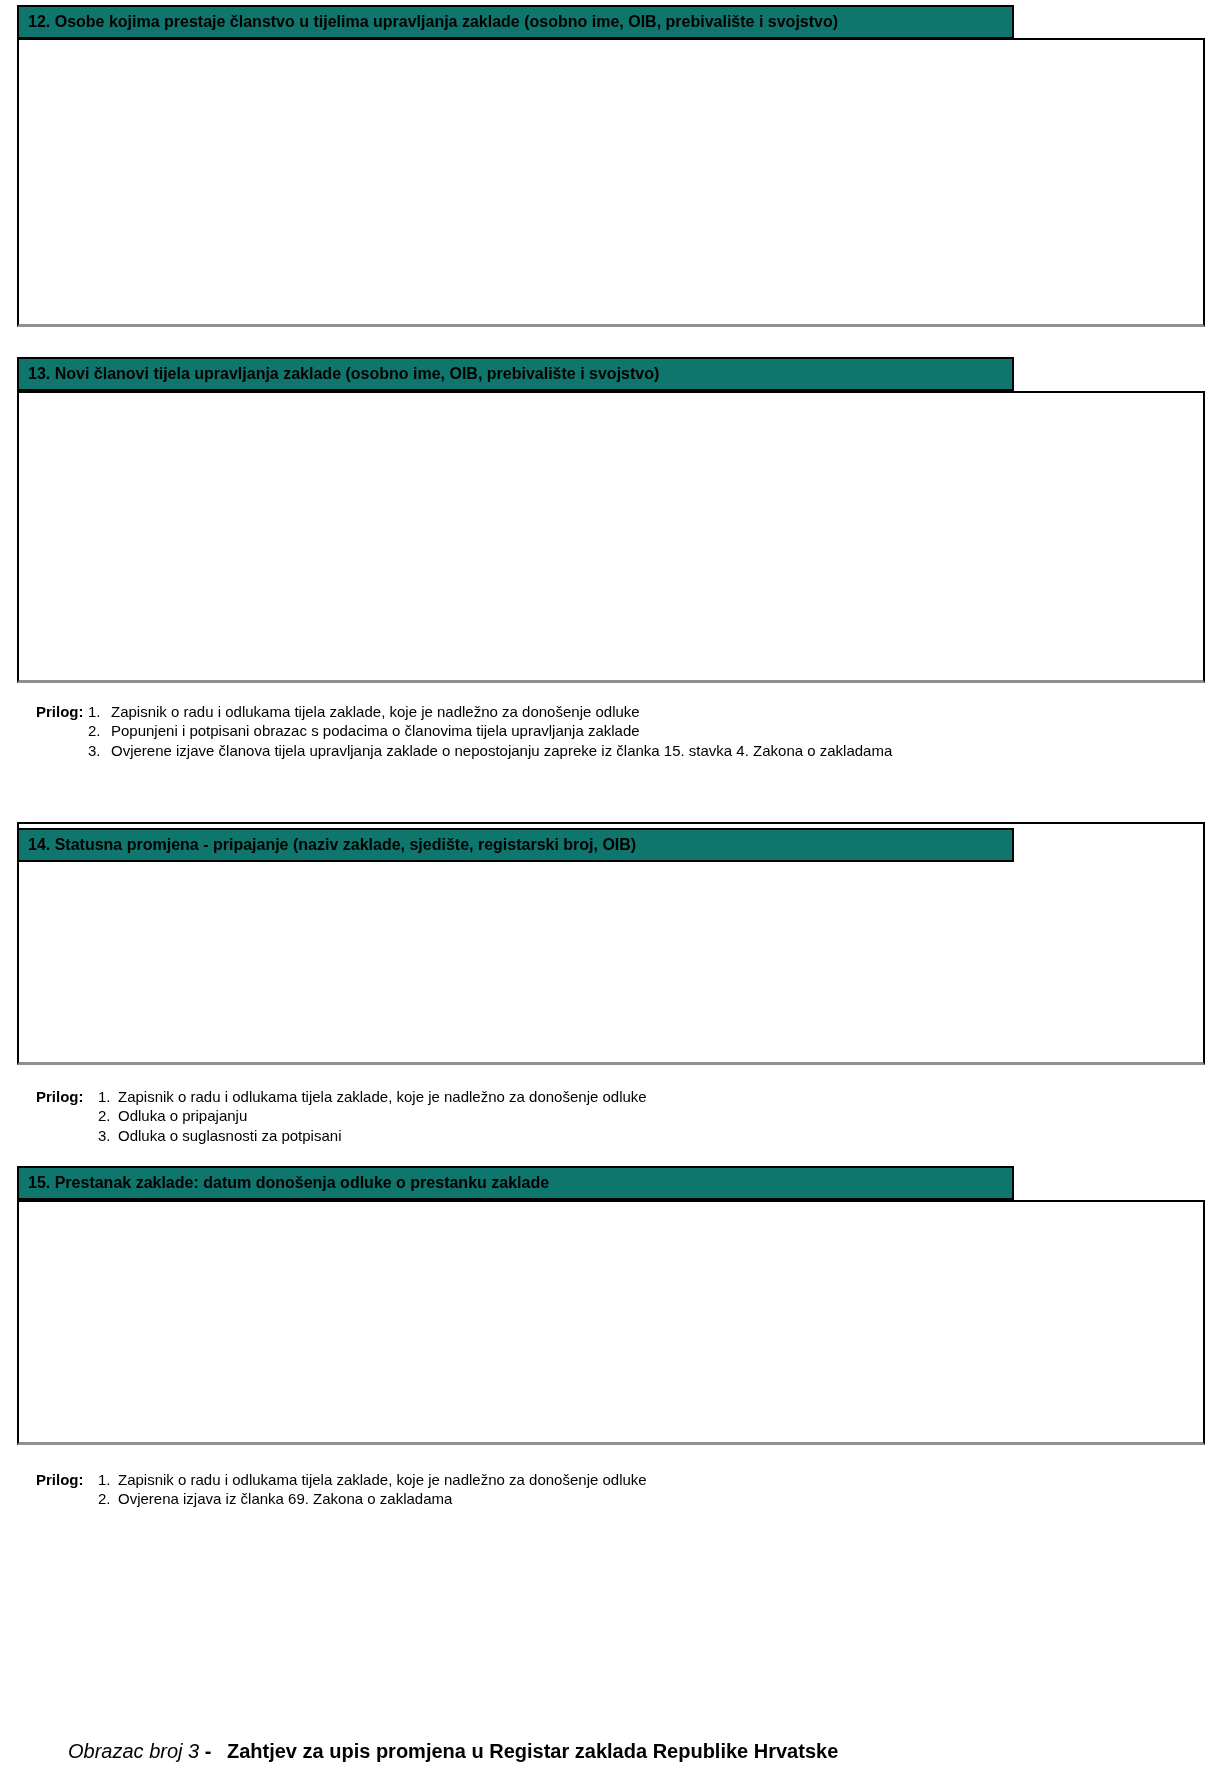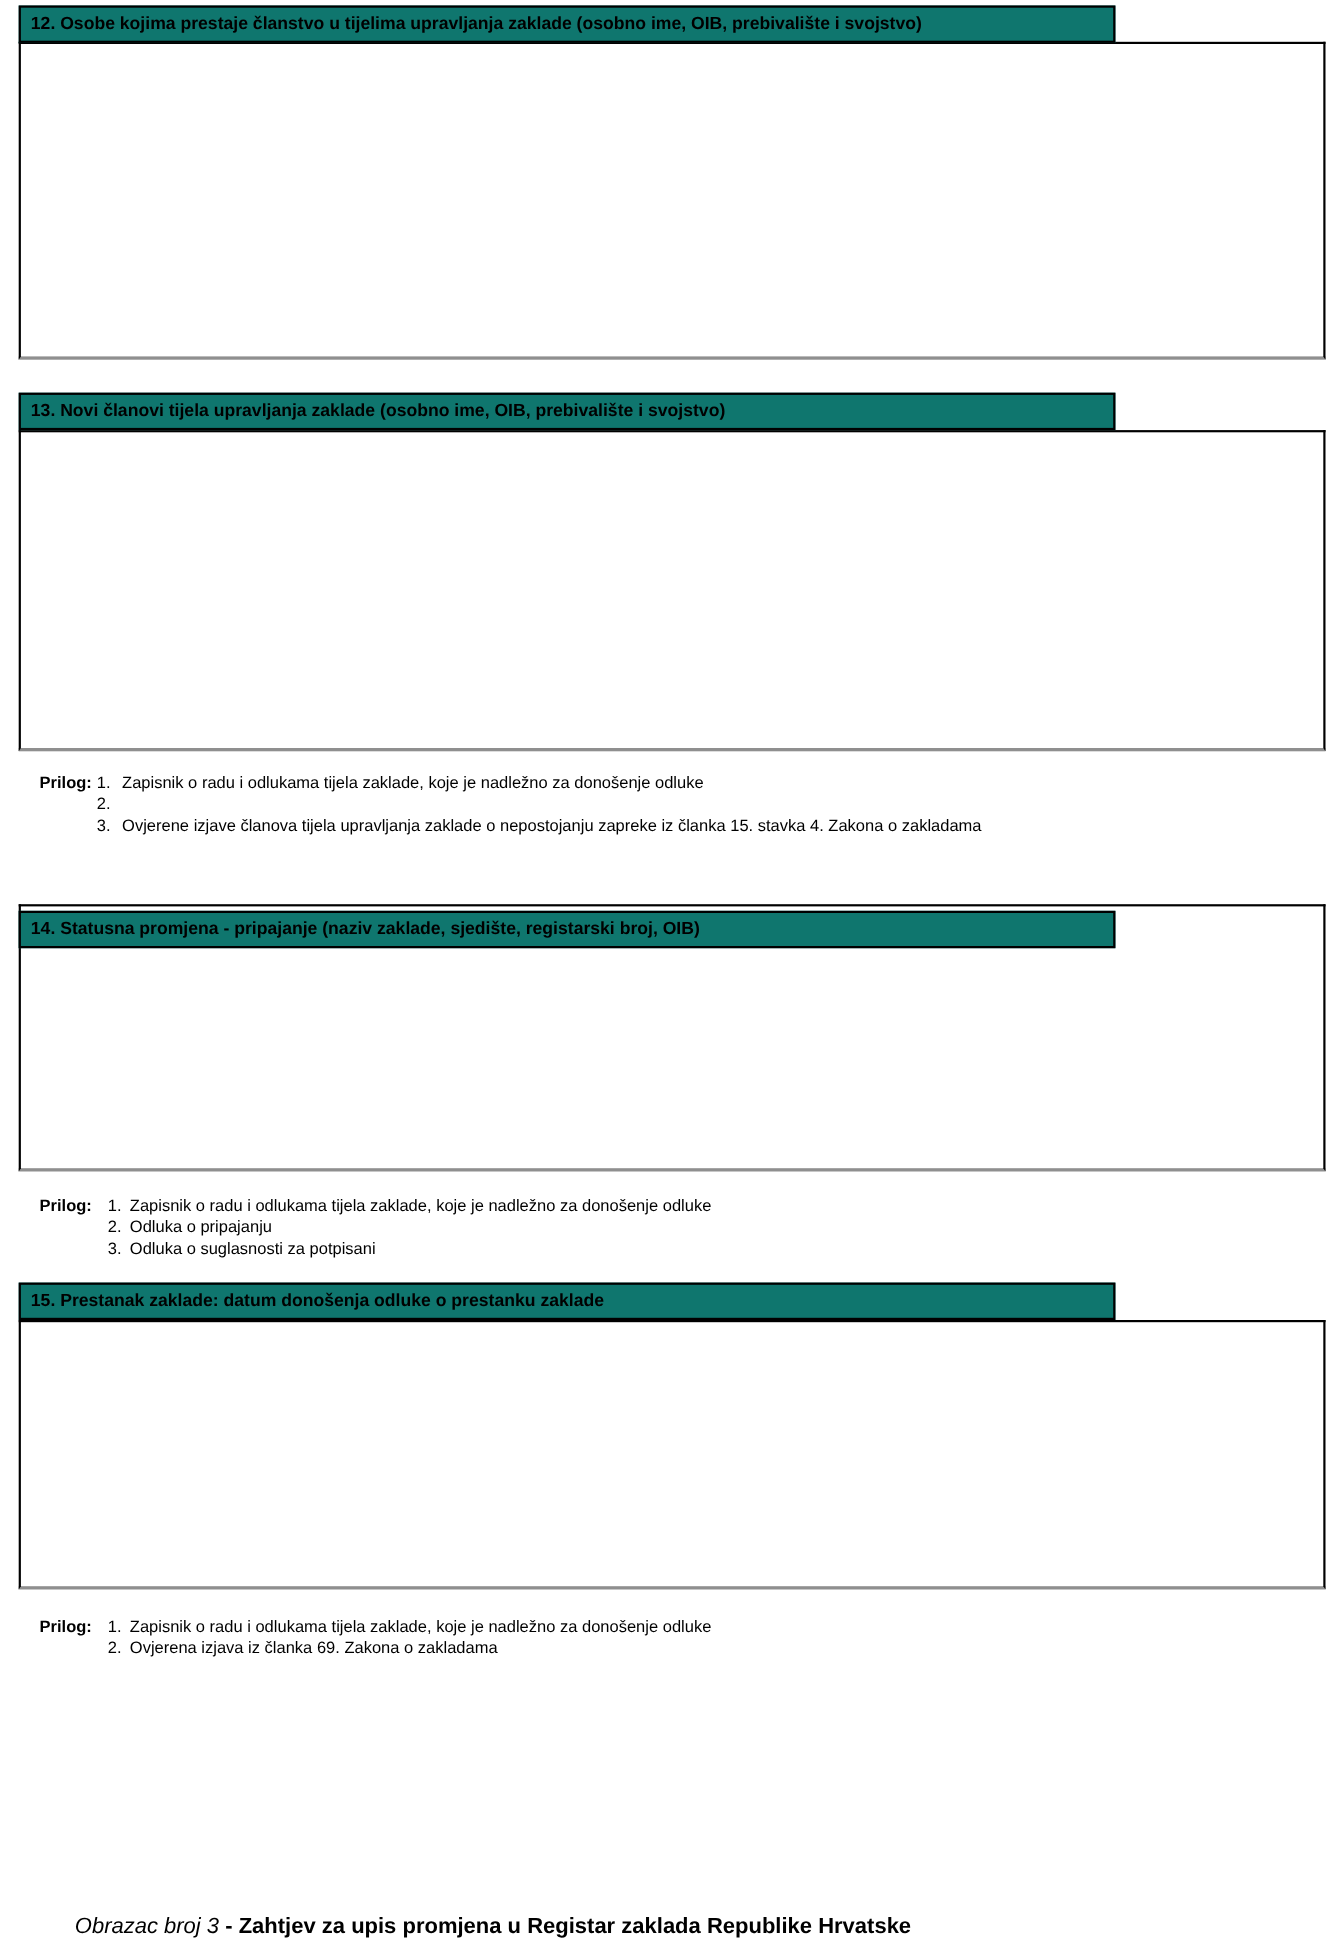--- a/index.html
+++ b/index.html
@@ -67,21 +67,21 @@
   
   .footer {
     position: absolute;
     left: 20px;
     top: 1740px;
     font-size: 20px;
     white-space: nowrap;
   }
   .f-italic { font-style: italic; margin-left: 48px; }
   .f-sep { font-weight: bold; white-space: pre; }
-  .f-bold { font-weight: bold; }
+  .f-bold { font-weight: bold; margin-left: 10px; }
 
   
   #h12 { top: 5px; }    #b12 { top: 38px;  height: 289px; }
   #h13 { top: 357px; }  #b13 { top: 391px; height: 292px; }
   #h14 { top: 828px; }  #b14 { top: 822px; height: 243px; }
   #h15 { top: 1166px; text-align: center; } #b15 { top: 1200px; height: 245px; }
   #p1  { top: 702px; }
   #p2  { top: 1087px; }
   #p3  { top: 1470px; }
 </style>
@@ -98,20 +98,21 @@
 
   <div class="prilog" id="p1">
     <div class="plabel">Prilog:</div>
     <div class="pitems">
       <div class="pitem">
         <span class="pnum">1.</span>
         <span class="ptxt">Zapisnik o radu i odlukama tijela zaklade, koje je nadležno za donošenje odluke</span>
       </div>
       <div class="pitem">
         <span class="pnum">2.</span>
+        <span class="ptxt">Popunjeni i potpisani obrazac s podacima o članovima tijela upravljanja zaklade</span>
       </div>
       <div class="pitem">
         <span class="pnum">3.</span>
         <span class="ptxt">Ovjerene izjave članova tijela upravljanja zaklade o nepostojanju zapreke iz članka 15. stavka 4. Zakona o zakladama</span>
       </div>
     </div>
   </div>
 
   <div class="sec-header" id="h14">14. Statusna promjena - pripajanje (naziv zaklade, sjedište, registarski broj, OIB)</div>
   <div class="field-box" id="b14"></div>

